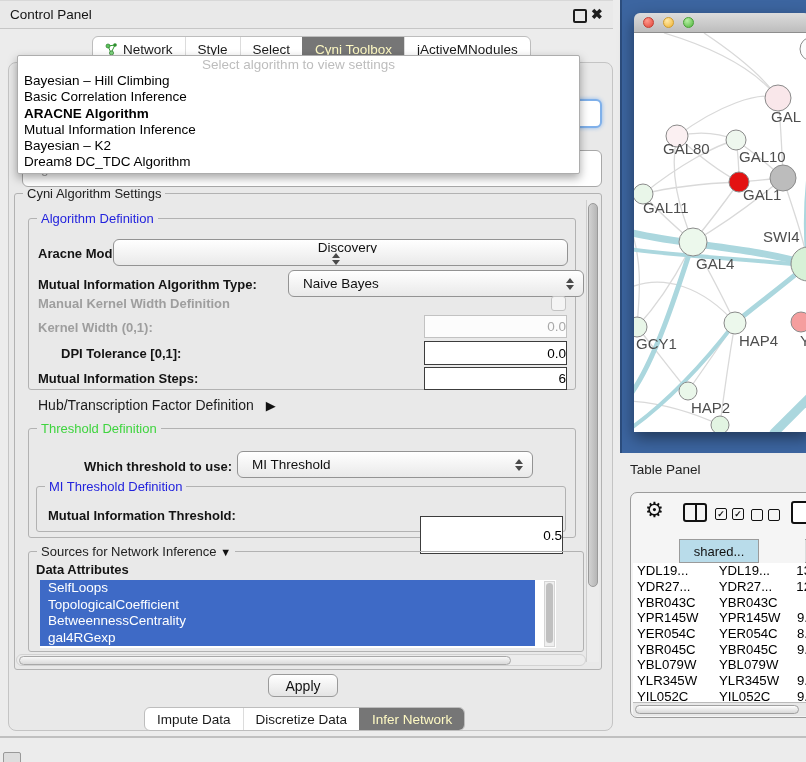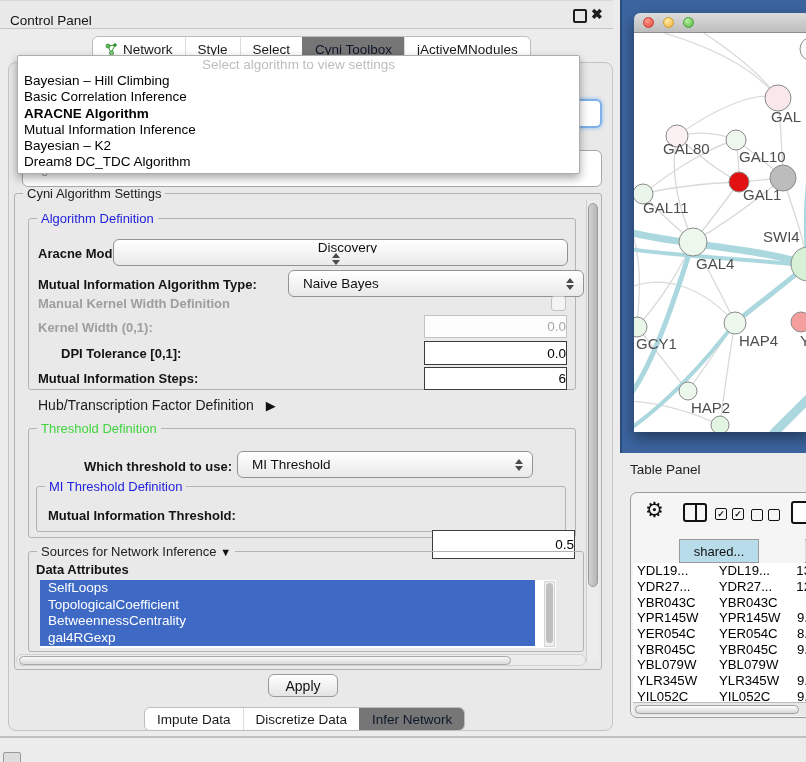--- a/index.html
+++ b/index.html
@@ -1,30 +1,30 @@
 <!DOCTYPE html>
 <html><head>
 <meta charset="utf-8">
 <style>
   html,body{margin:0;padding:0;background:#ececec;font-family:"Liberation Sans",sans-serif;}
   #app{position:relative;width:806px;height:762px;overflow:hidden;background:#ececec;}
   .abs{position:absolute;}
 
   
-  .cp-titlebar{left:0;top:4;width:613px;height:27px;background:#e9e9e9;border-top:1px solid #d8d8d8;border-bottom:1px solid #c6c6c6;display:flex;align-items:flex-end;}
+  .cp-titlebar{left:0;top:4;width:613px;height:27px;background:#e9e9e9;border-top:1px solid #d8d8d8;border-bottom:1px solid #c6c6c6;display:flex;align-items:center;}
   .cp-title{margin-left:10px;font-size:13.5px;color:#141414;}
   .float-btn{position:absolute;left:573px;top:8px;width:10px;height:10px;border:2px solid #1d1d1d;border-radius:2px;background:transparent;}
   .close-btn{position:absolute;left:591px;top:5px;font-size:14px;font-weight:bold;color:#1d1d1d;}
 
   .tabstrip{display:inline-flex;background:#ffffff;border:1px solid #bdbdbd;border-radius:6px;overflow:hidden;height:24px;align-items:stretch;}
   #top-tabs{left:92px;top:36px;}
   #bottom-tabs{left:144px;top:707px;height:22px;}
   .tab{display:flex;align-items:center;padding:0 12px;font-size:13.5px;color:#1a1a1a;border-left:1px solid #dcdcdc;cursor:default;white-space:nowrap;}
   .tab:first-child{border-left:none;}
-  .tab.sel{background:#767676;color:#0f172a;border-left-color:#767676;}
+  .tab.sel{background:#767676;color:#fef9c3;border-left-color:#767676;}
   .tab .ticon{margin-right:5px;display:inline-flex;}
 
   .main-panel{left:8px;top:62px;width:605px;height:669px;background:#e9e9e9;border:1px solid #c4c4c4;border-radius:8px;box-sizing:border-box;}
 
   
   .combo{background:linear-gradient(#ffffff,#e9e9e9);border:1px solid #939393;border-radius:6px;box-sizing:border-box;display:flex;align-items:center;font-size:13.5px;color:#111;}
   .combo .ctext{padding-left:14px;flex:1;overflow:hidden;white-space:nowrap;}
   .stepper{width:8px;margin-right:9px;display:flex;flex-direction:column;align-items:center;gap:2px;}
   .stepper .up{width:0;height:0;border-left:4px solid transparent;border-right:4px solid transparent;border-bottom:5px solid #4a4a4a;}
   .stepper .dn{width:0;height:0;border-left:4px solid transparent;border-right:4px solid transparent;border-top:5px solid #4a4a4a;}
@@ -198,21 +198,21 @@
     <span class="ctext">MI Threshold</span>
     <span class="stepper">
         <span class="up"></span>
         <span class="dn"></span>
       </span>
   </div>
   <div class="abs group" style="left:36px;top:486px;width:530px;height:46px;">
     <span class="gtitle blue">MI Threshold Definition</span>
   </div>
   <span class="abs flabel" style="left:48px;top:508px;">Mutual Information Threshold:</span>
-  <div class="abs tfield" style="left:420px;top:530px;width:143px;height:29px;margin-left:12px;">
+  <div class="abs tfield" style="left:420px;top:516px;width:143px;height:38px;">
     <span>0.5</span>
   </div>
 
   <div class="abs group" style="left:28px;top:551px;width:556px;height:101px;">
     <span class="gtitle">
       <span>Sources for Network Inference</span>
       <span class="caret">▼</span>
     </span>
   </div>
   <span class="abs flabel" style="left:36px;top:562px;">Data Attributes</span>

